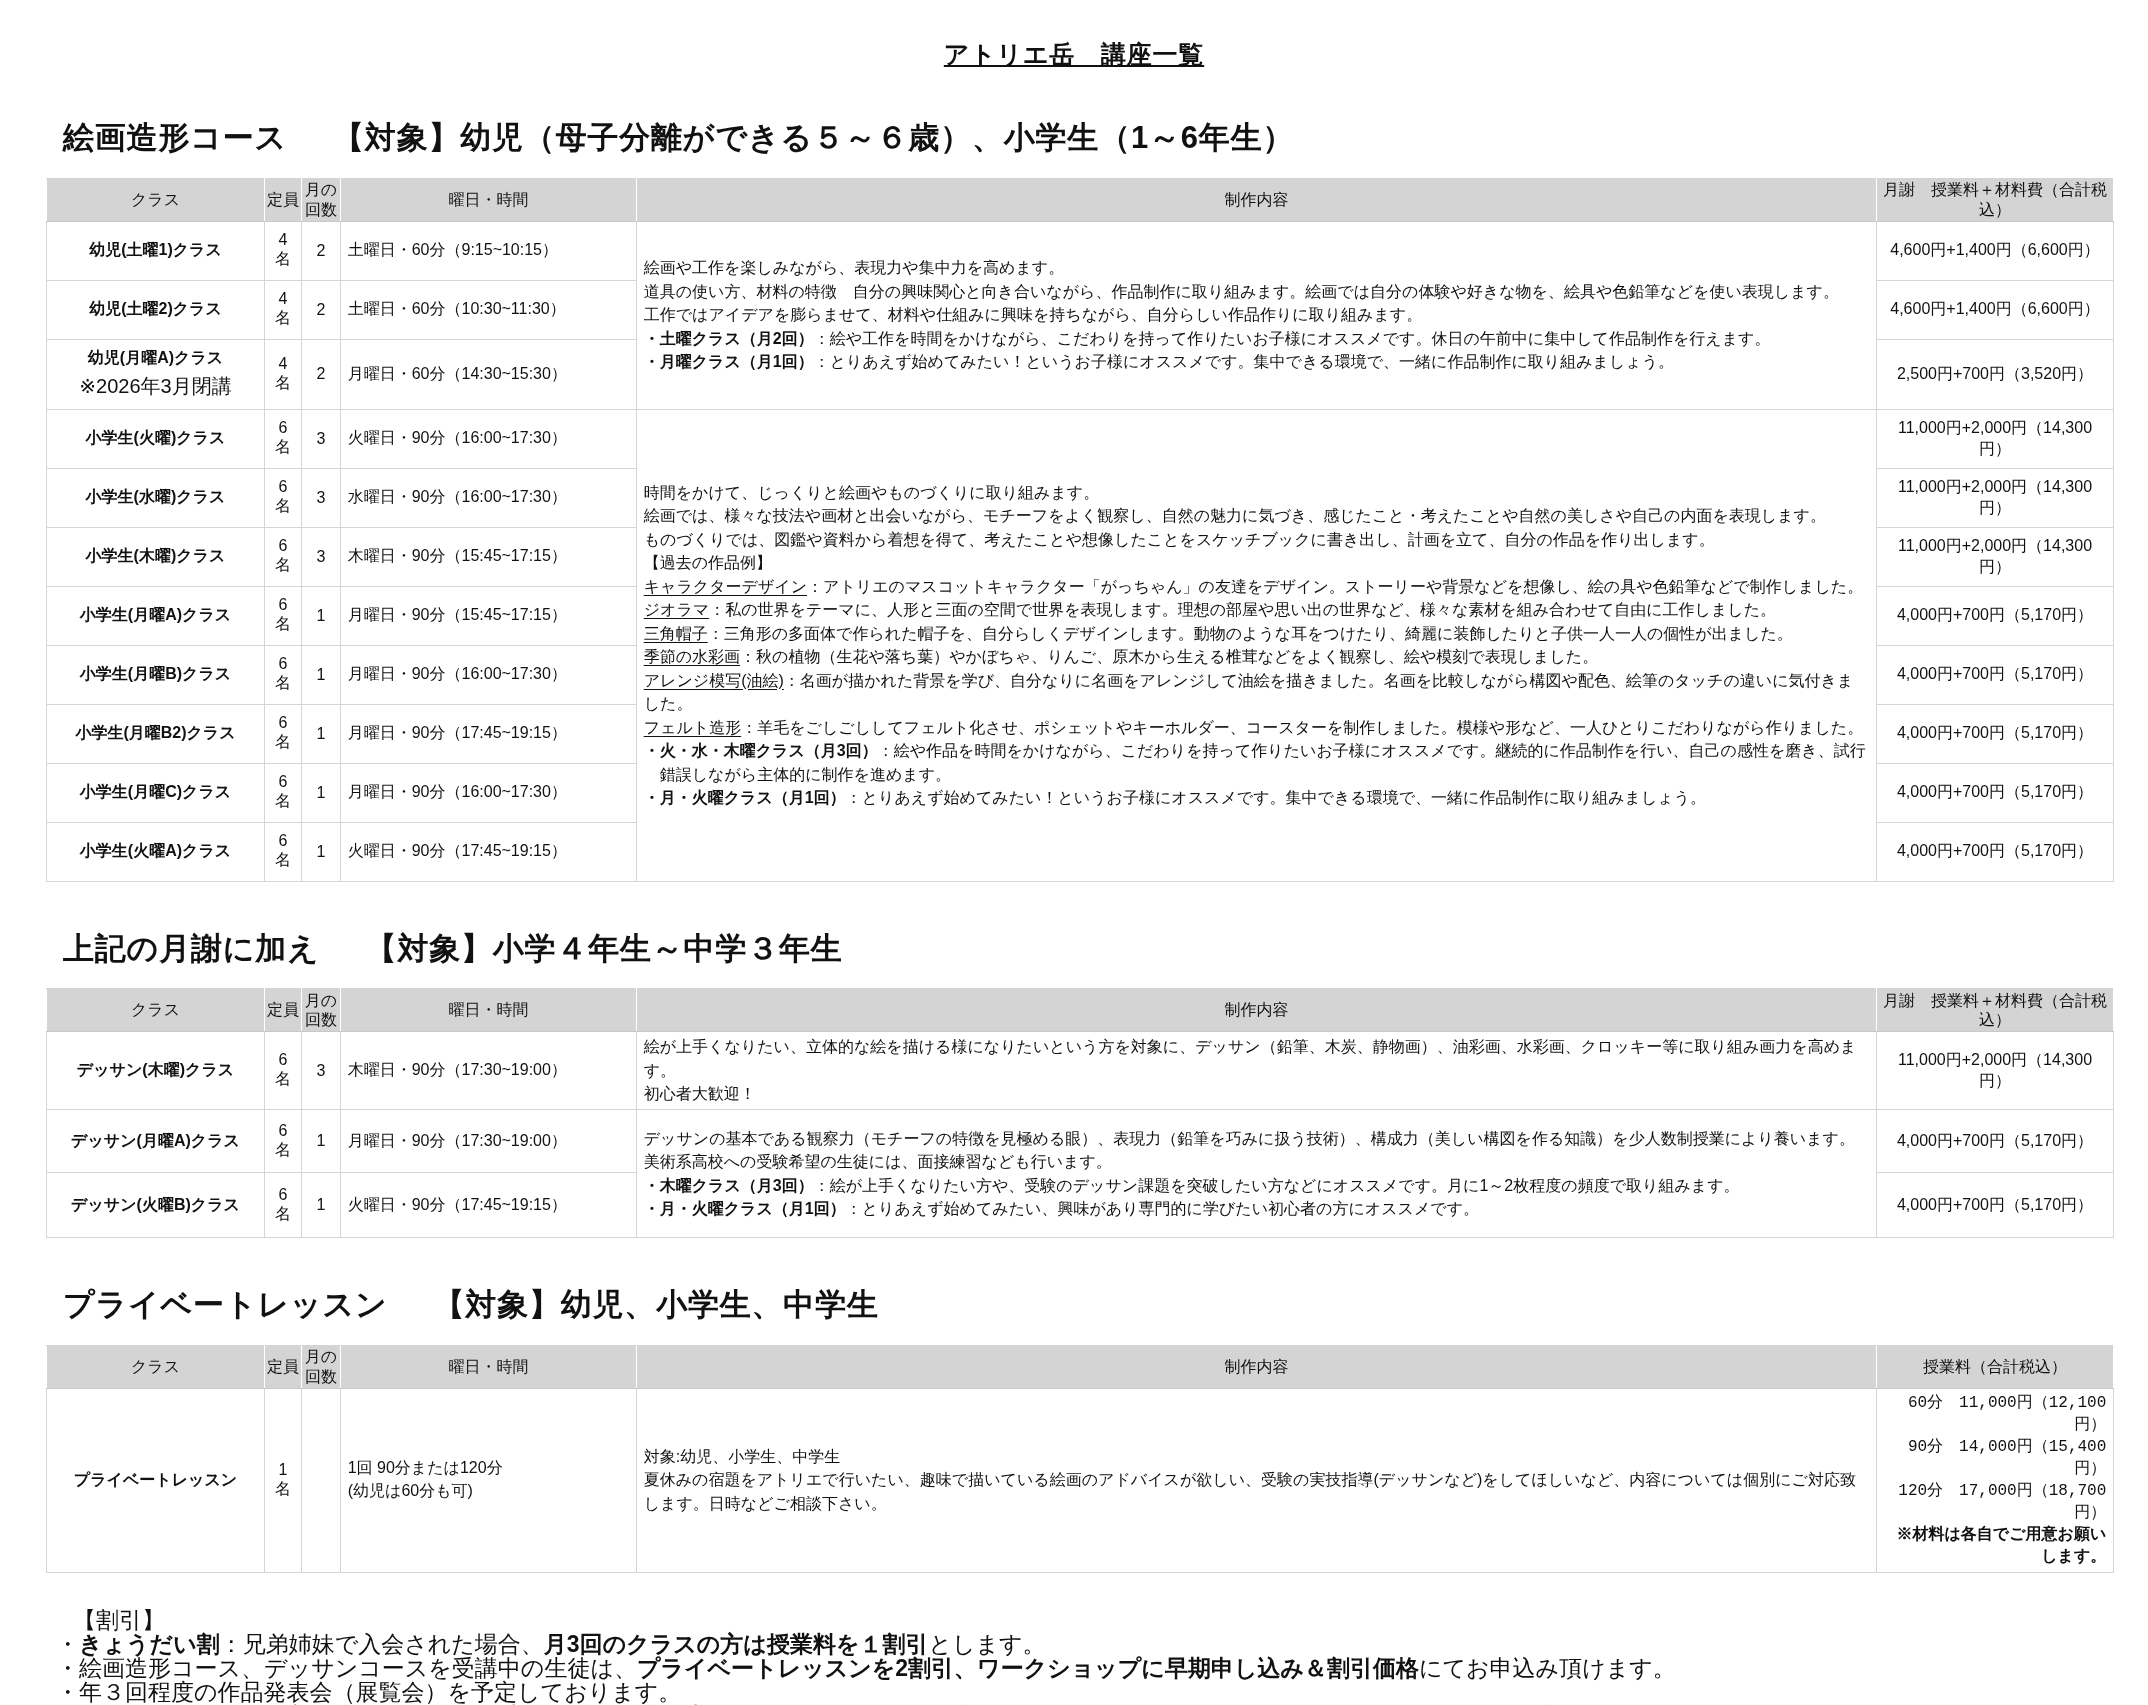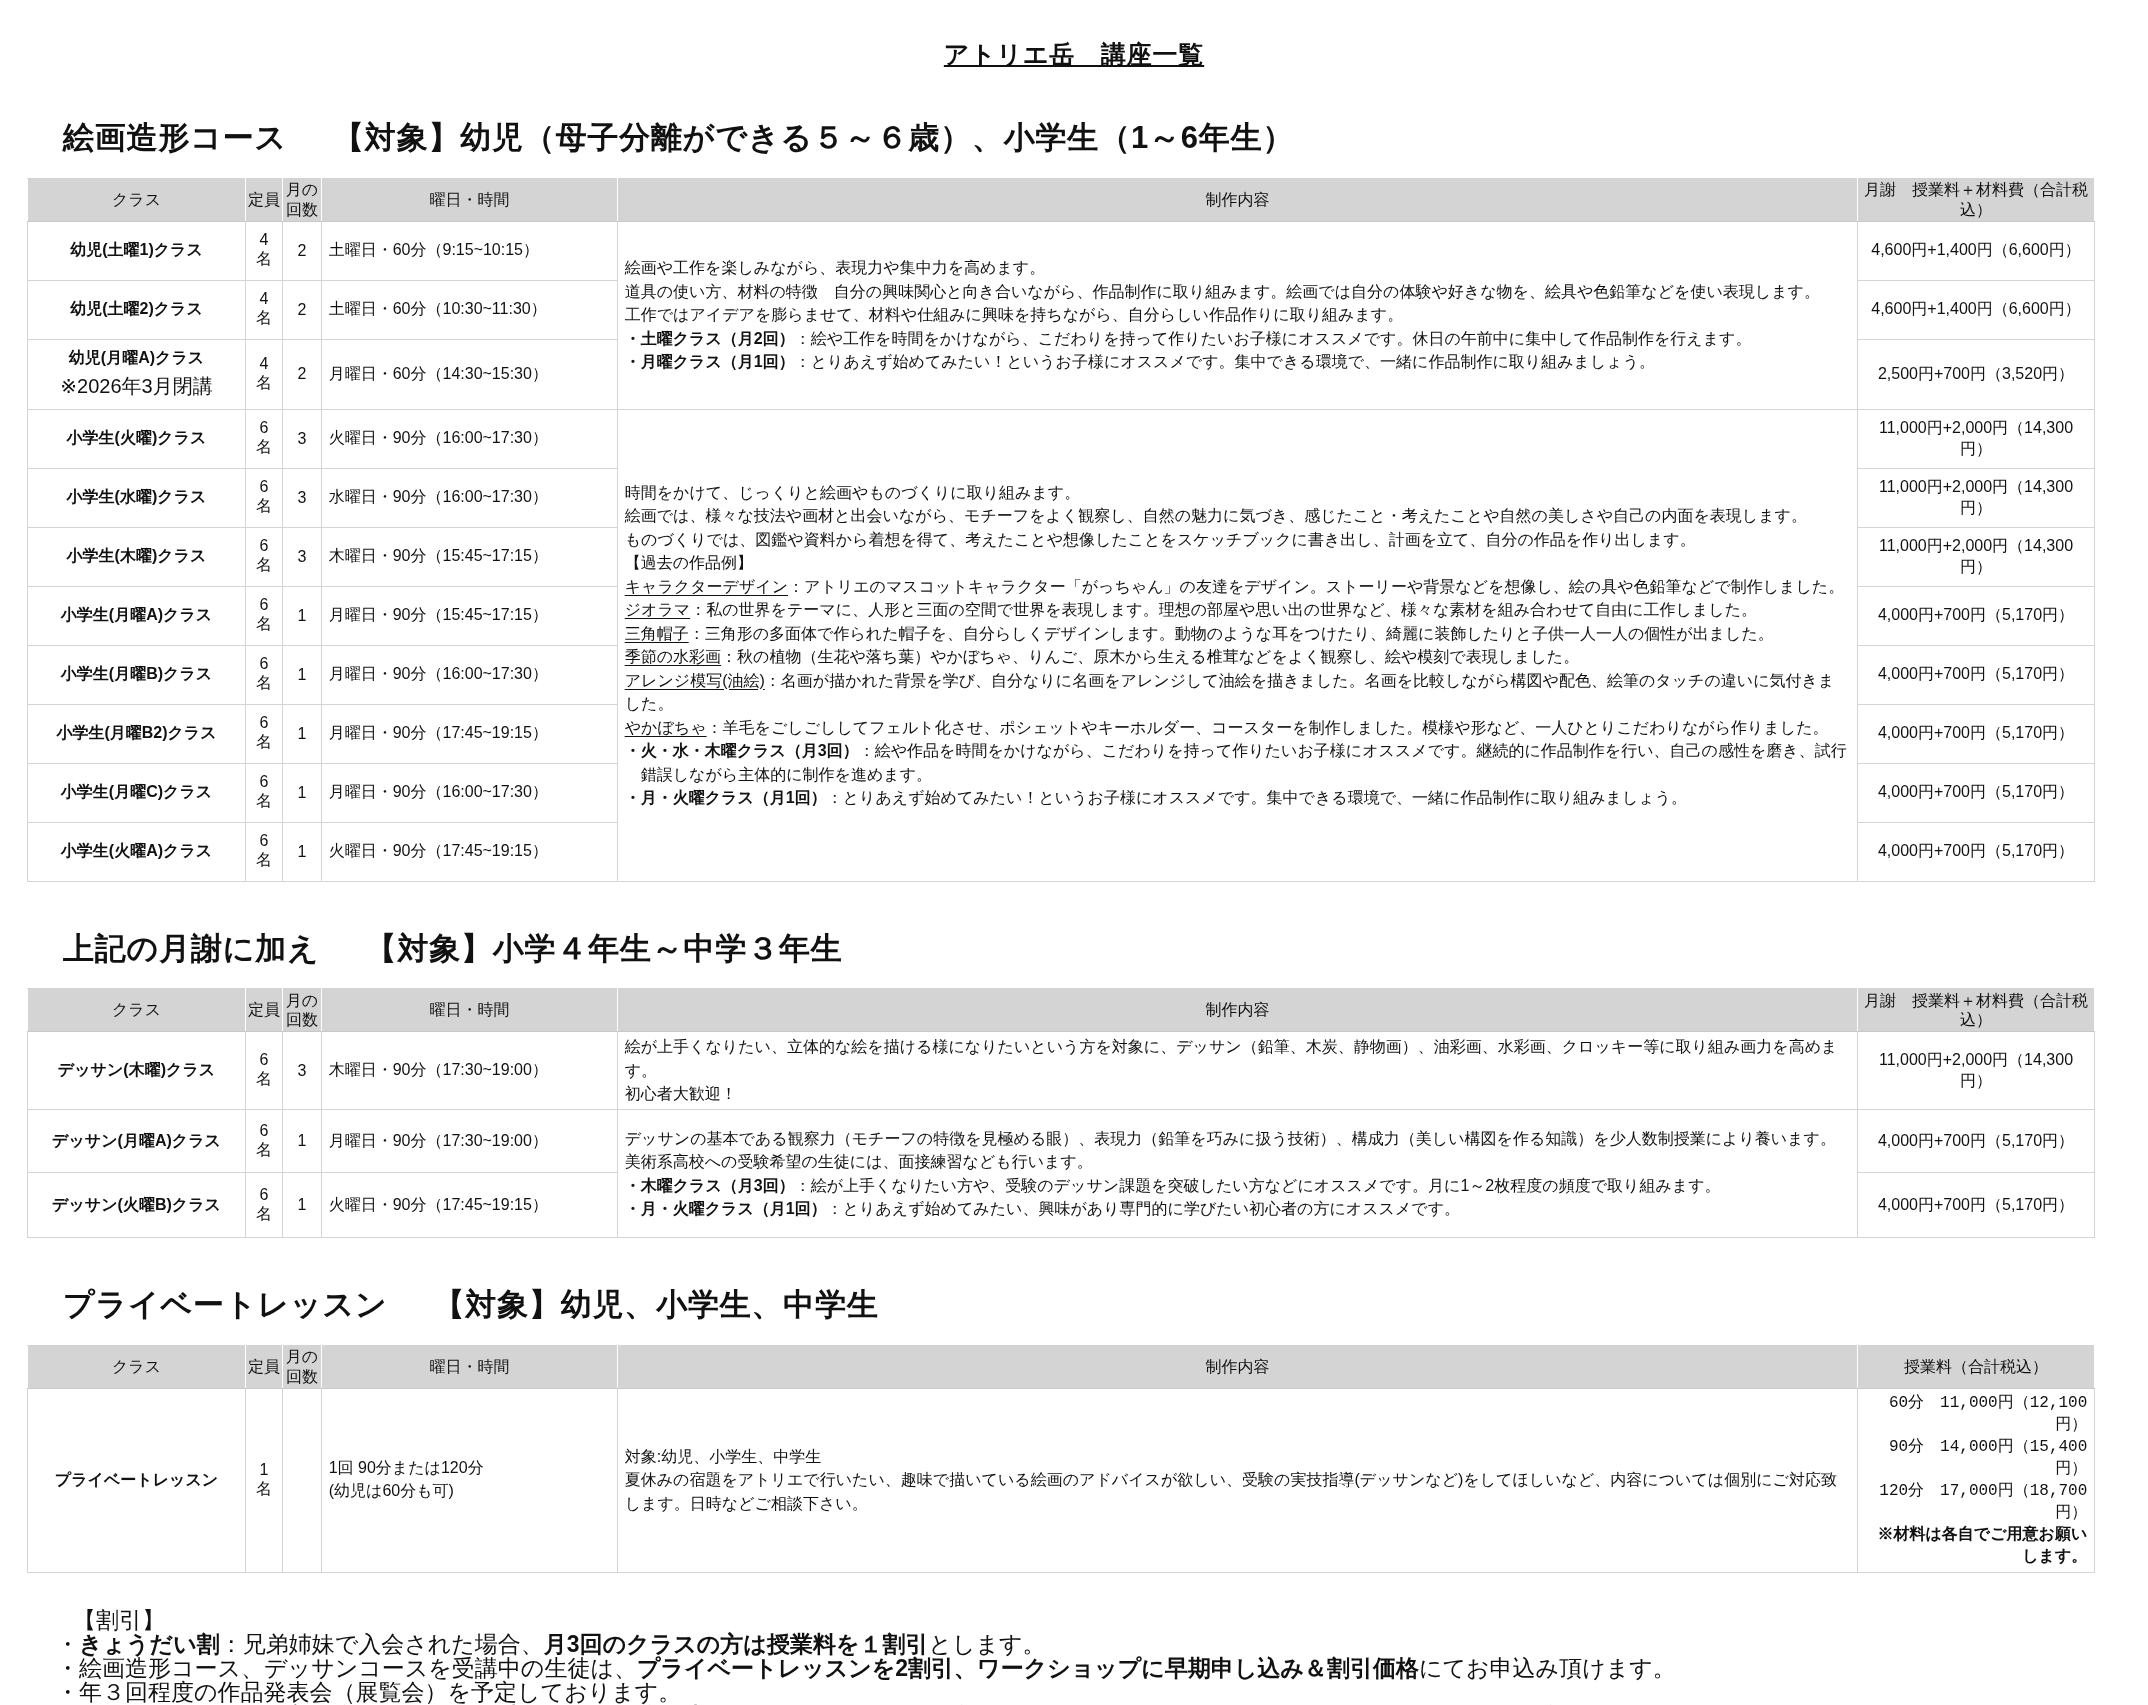--- a/index.html
+++ b/index.html
@@ -11,21 +11,21 @@
   .page-title{
     text-align:center;font-size:25px;font-weight:bold;
     padding-top:38px;letter-spacing:0.8px;text-decoration:underline;
   }
   .section-heading{
     margin:46px 0 18.5px 63px;font-size:31px;font-weight:bold;letter-spacing:0.8px;
   }
   .section-heading .target{margin-left:46px;}
   table.course{
     border-collapse:collapse;table-layout:fixed;
-    margin-left:27px;width:2067px;border-radius:8px;
+    margin-left:46px;width:2067px;border-radius:8px;
   }
   table.course th{
     background:#d4d4d4;font-weight:normal;font-size:16px;
     border:0.8px solid #ffffff;border-bottom:0.8px solid #c9c9c9;border-top:0.8px solid #d4d4d4;
     height:40px;text-align:center;vertical-align:middle;line-height:19.3px;
   }
   table.course td{
     border:0.8px solid #d5d5d5;vertical-align:middle;font-size:16px;
     padding:3.4px 6.7px;background:#fff;
   }
@@ -122,21 +122,21 @@
       <td class="desc" rowspan="8">
         <p>時間をかけて、じっくりと絵画やものづくりに取り組みます。</p>
         <p>絵画では、様々な技法や画材と出会いながら、モチーフをよく観察し、自然の魅力に気づき、感じたこと・考えたことや自然の美しさや自己の内面を表現します。</p>
         <p>ものづくりでは、図鑑や資料から着想を得て、考えたことや想像したことをスケッチブックに書き出し、計画を立て、自分の作品を作り出します。</p>
         <p>【過去の作品例】</p>
         <p><span class="u">キャラクターデザイン</span><span>：アトリエのマスコットキャラクター「がっちゃん」の友達をデザイン。ストーリーや背景などを想像し、絵の具や色鉛筆などで制作しました。</span></p>
         <p><span class="u">ジオラマ</span><span>：私の世界をテーマに、人形と三面の空間で世界を表現します。理想の部屋や思い出の世界など、様々な素材を組み合わせて自由に工作しました。</span></p>
         <p><span class="u">三角帽子</span><span>：三角形の多面体で作られた帽子を、自分らしくデザインします。動物のような耳をつけたり、綺麗に装飾したりと子供一人一人の個性が出ました。</span></p>
         <p><span class="u">季節の水彩画</span><span>：秋の植物（生花や落ち葉）やかぼちゃ、りんご、原木から生える椎茸などをよく観察し、絵や模刻で表現しました。</span></p>
         <p><span class="u">アレンジ模写(油絵)</span><span>：名画が描かれた背景を学び、自分なりに名画をアレンジして油絵を描きました。名画を比較しながら構図や配色、絵筆のタッチの違いに気付きました。</span></p>
-        <p><span class="u">やかぼちゃ</span><span>：羊毛をごしごししてフェルト化させ、ポシェットやキーホルダー、コースターを制作しました。模様や形など、一人ひとりこだわりながら作りました。</span></p>
+        <p><span class="u">フェルト造形</span><span>：羊毛をごしごししてフェルト化させ、ポシェットやキーホルダー、コースターを制作しました。模様や形など、一人ひとりこだわりながら作りました。</span></p>
         <p class="bullet"><b>・火・水・木曜クラス（月3回）</b><span>：絵や作品を時間をかけながら、こだわりを持って作りたいお子様にオススメです。継続的に作品制作を行い、自己の感性を磨き、試行錯誤しながら主体的に制作を進めます。</span></p>
         <p class="bullet"><b>・月・火曜クラス（月1回）</b><span>：とりあえず始めてみたい！というお子様にオススメです。集中できる環境で、一緒に作品制作に取り組みましょう。</span></p>
       </td>
       <td class="fee">11,000円+2,000円（14,300円）</td>
     </tr>
     <tr class="h1r">
       <td class="cls">小学生(水曜)クラス</td>
       <td class="num">6名</td>
       <td class="num">3</td>
       <td class="sched">水曜日・90分（16:00~17:30）</td>

